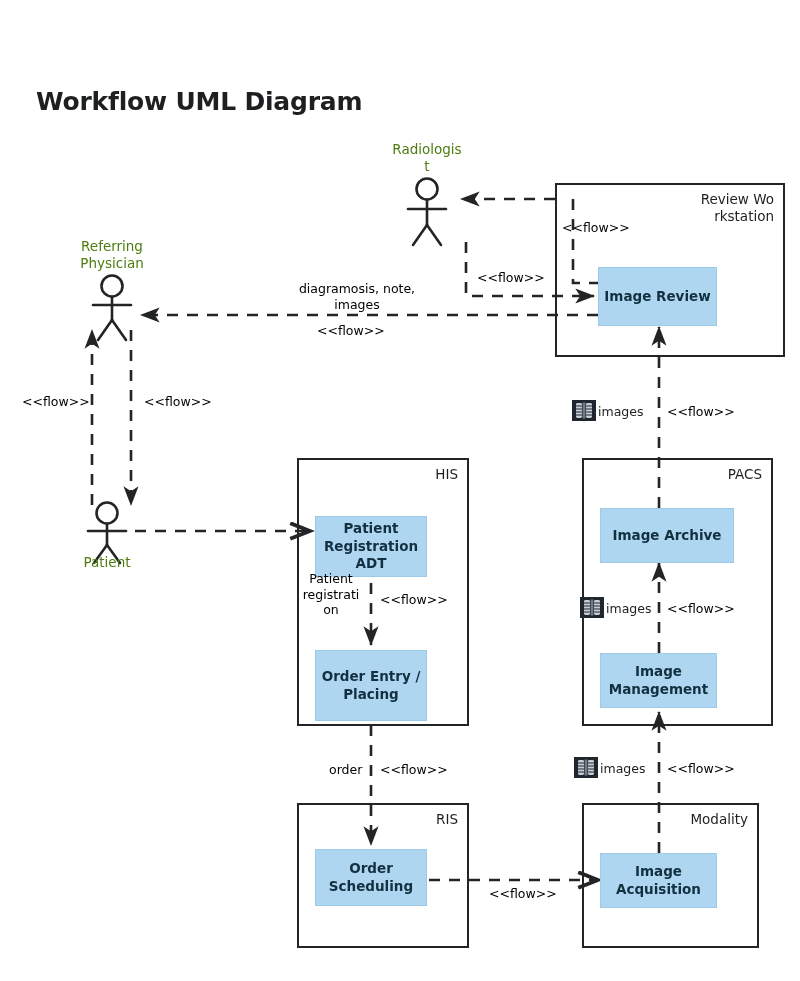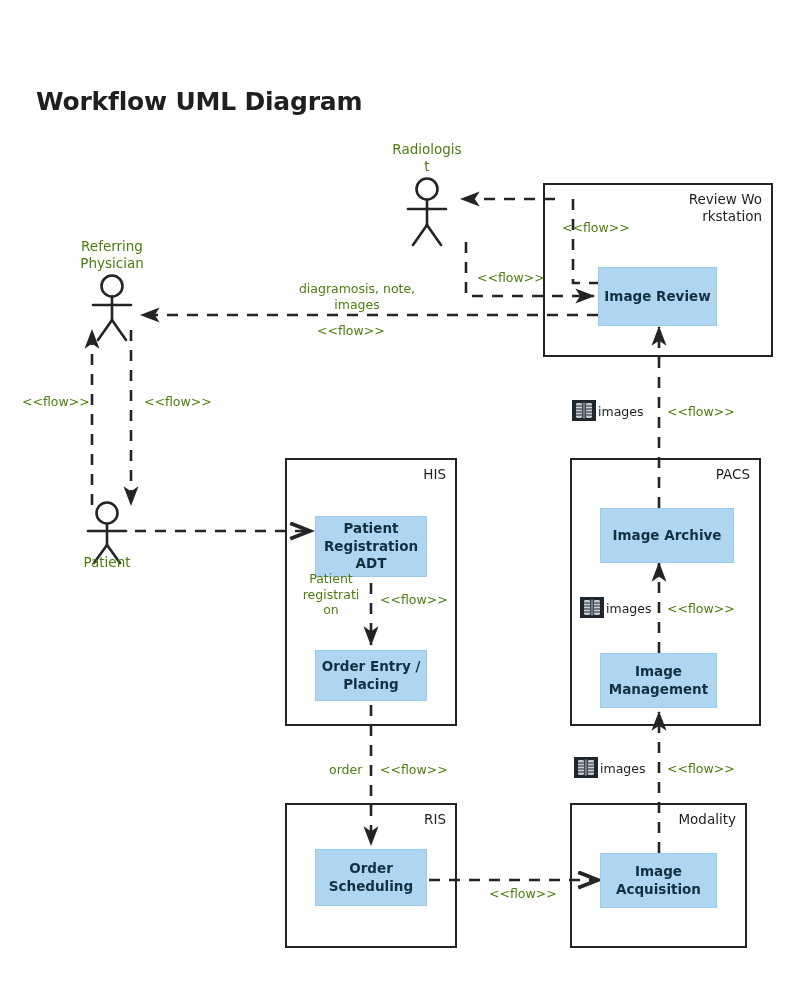--- a/index.html
+++ b/index.html
@@ -41,20 +41,21 @@
     height: 981px;
     pointer-events: none;
   }
 
   
   .package {
     position: absolute;
     border: 2.5px solid #222426;
     background: transparent;
     box-sizing: border-box;
+    margin-left: 12px;
   }
   .package-label {
     position: absolute;
     top: 6px;
     right: 9px;
     font-size: 13.5px;
     color: #1d1f20;
     text-align: right;
     line-height: 1.28;
     width: 74px;
@@ -98,21 +99,21 @@
     line-height: 1.26;
     word-break: break-all;
   }
   .cap-above { bottom: 100%; margin-bottom: 3px; }
   .cap-below { top: 100%; margin-top: 4px; word-break: normal; }
 
   
   .edge-label {
     position: absolute;
     font-size: 12.5px;
-    color: #4d7c0f;
+    color: #000000;
     line-height: 1.25;
     white-space: pre-line;
     text-align: center;
   }
   .edge-label.flow { font-size: 12.5px; }
   .edge-label.nowrap { white-space: nowrap; }
 
   
   .xray-thumb {
     position: absolute;
@@ -236,21 +237,21 @@
   </div>
 
   <div class="node" style="left:598px; top:267px; width:119px; height:59px;">
     <span>Image Review</span>
   </div>
 
   <div class="node" style="left:315px; top:516px; width:112px; height:61px;">
     <span>Patient Registration ADT</span>
   </div>
 
-  <div class="node" style="left:315px; top:650px; width:112px; height:51px;">
+  <div class="node" style="left:315px; top:650px; width:112px; height:71px;">
     <span>Order Entry / Placing</span>
   </div>
 
   <div class="node" style="left:600px; top:508px; width:134px; height:55px;">
     <span>Image Archive</span>
   </div>
 
   <div class="node" style="left:600px; top:653px; width:117px; height:55px;">
     <span>Image Management</span>
   </div>

